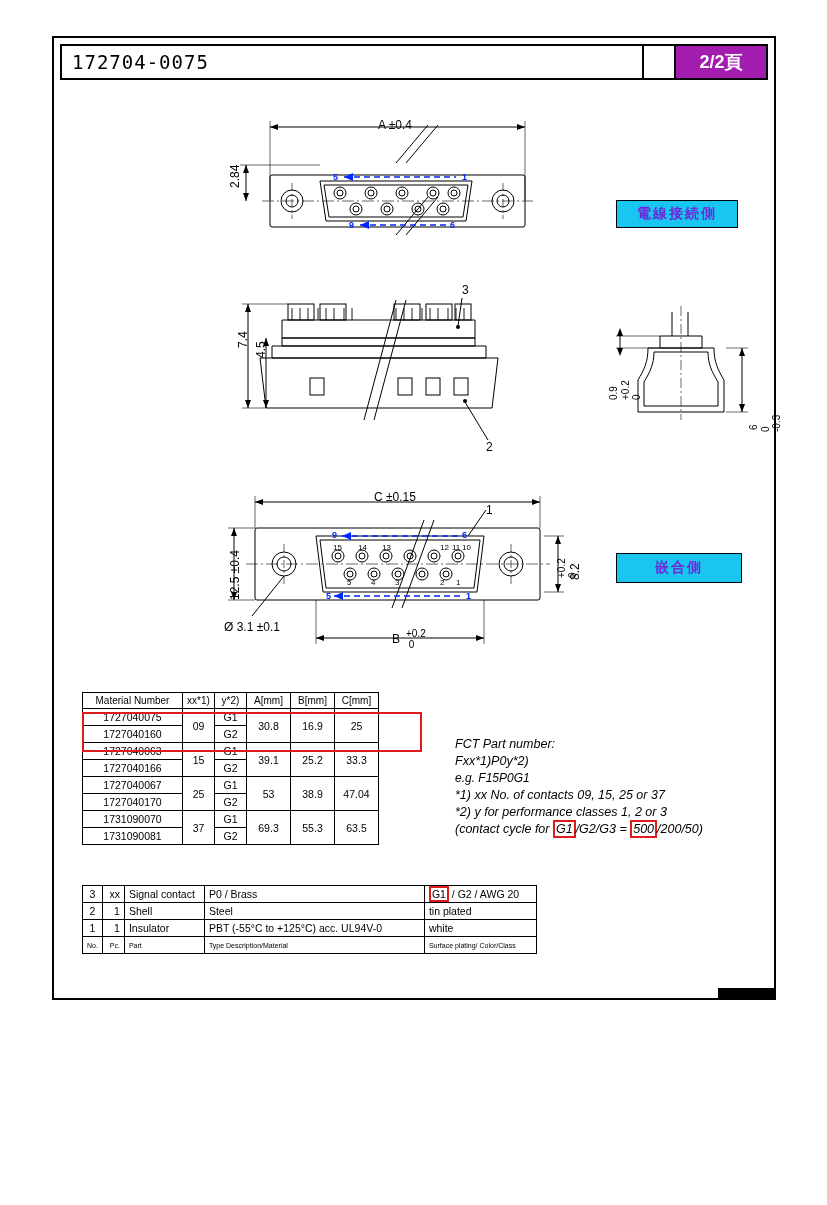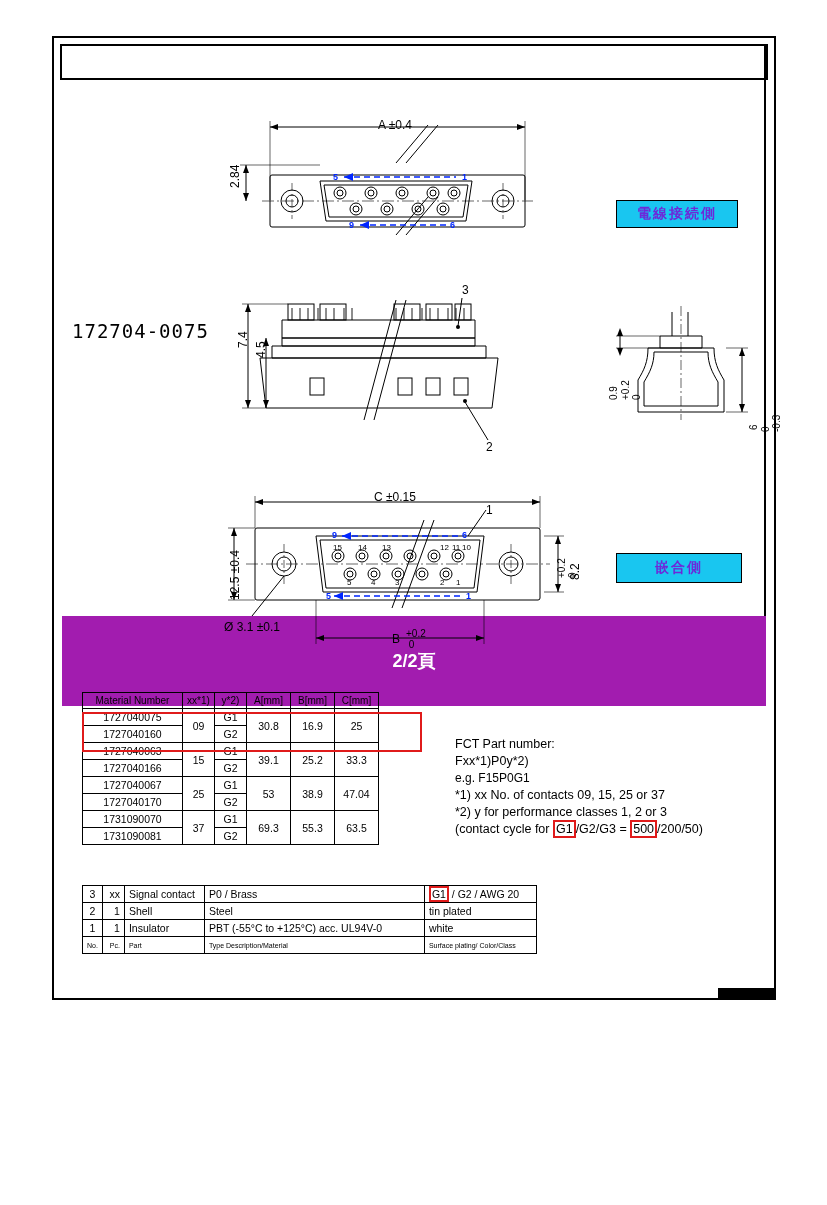--- a/index.html
+++ b/index.html
@@ -32,21 +32,20 @@
   .titlebar {
     position: absolute;
     left: 60px;
     top: 44px;
     width: 708px;
     height: 36px;
     border: 2px solid #000;
     box-sizing: border-box;
     display: flex;
     align-items: stretch;
-    flex-direction: column;
   }
   .titlebar .docnum {
     flex: 0 0 570px;
     display: flex;
     align-items: center;
     padding-left: 10px;
     font-family: "DejaVu Sans Mono", monospace;
     font-size: 19px;
     letter-spacing: 1px;
     border-right: 2px solid #000;
@@ -135,20 +134,21 @@
   table.bom td.plate { width: 112px; }
   table.bom tr.hdr td { font-size: 7px; color: #000; }
 
   
   .notes {
     position: absolute;
     left: 455px;
     top: 736px;
     font-size: 12.5px;
     line-height: 17px;
+    font-style: italic;
   }
   .notes .ln { white-space: nowrap; }
 
   
   .redbox {
     position: absolute;
     border: 2px solid #e01b1b;
     box-sizing: border-box;
     pointer-events: none;
   }

